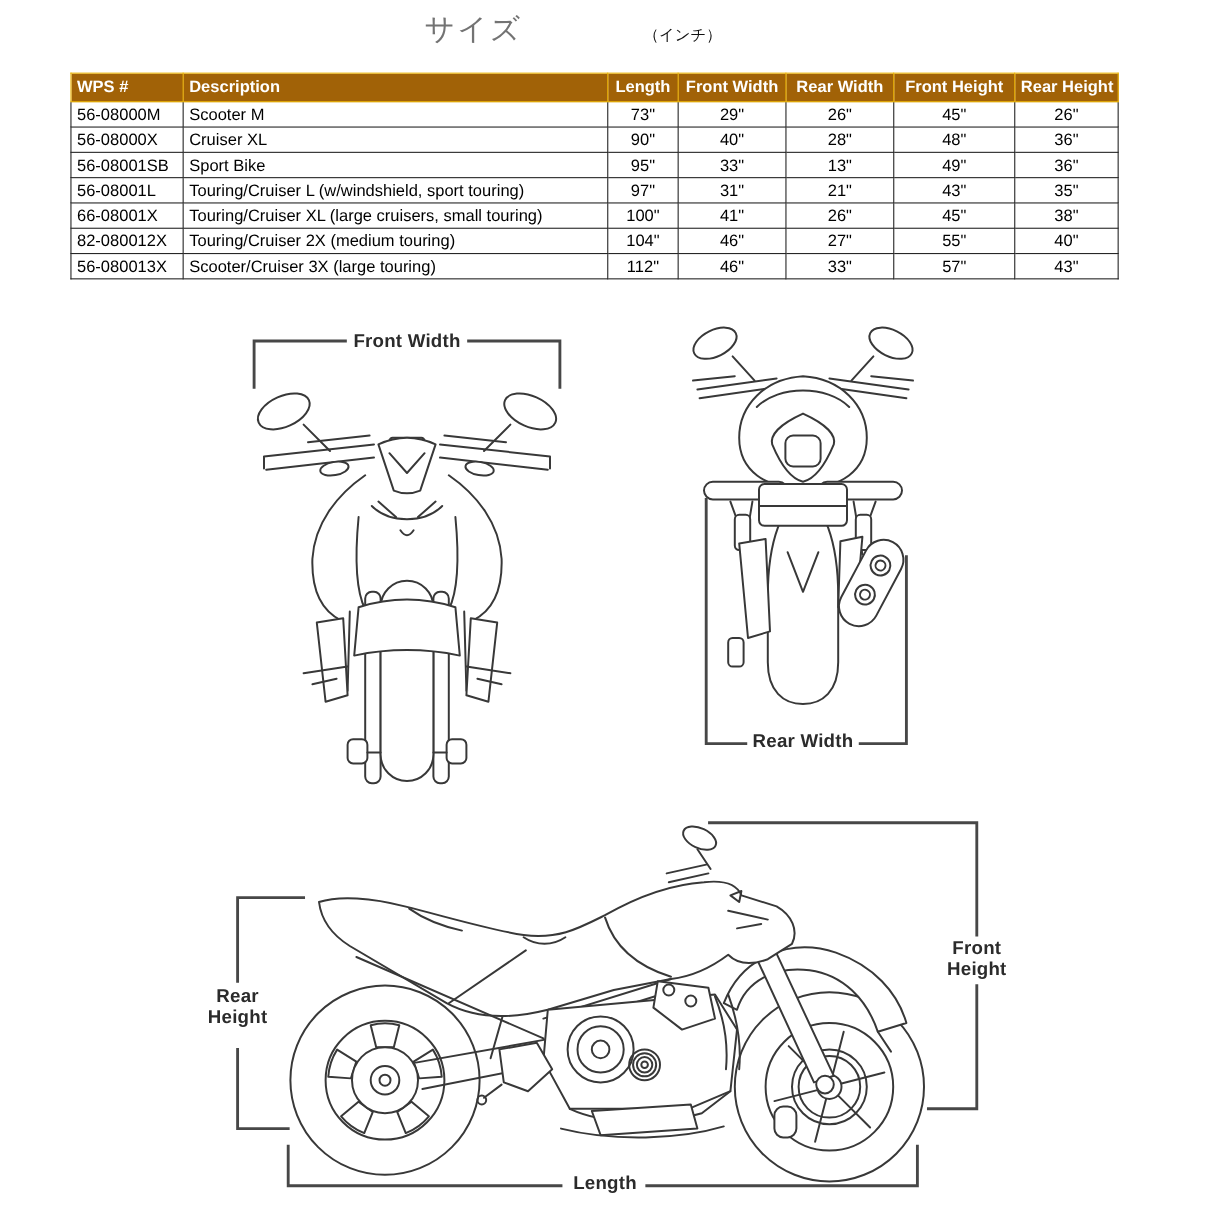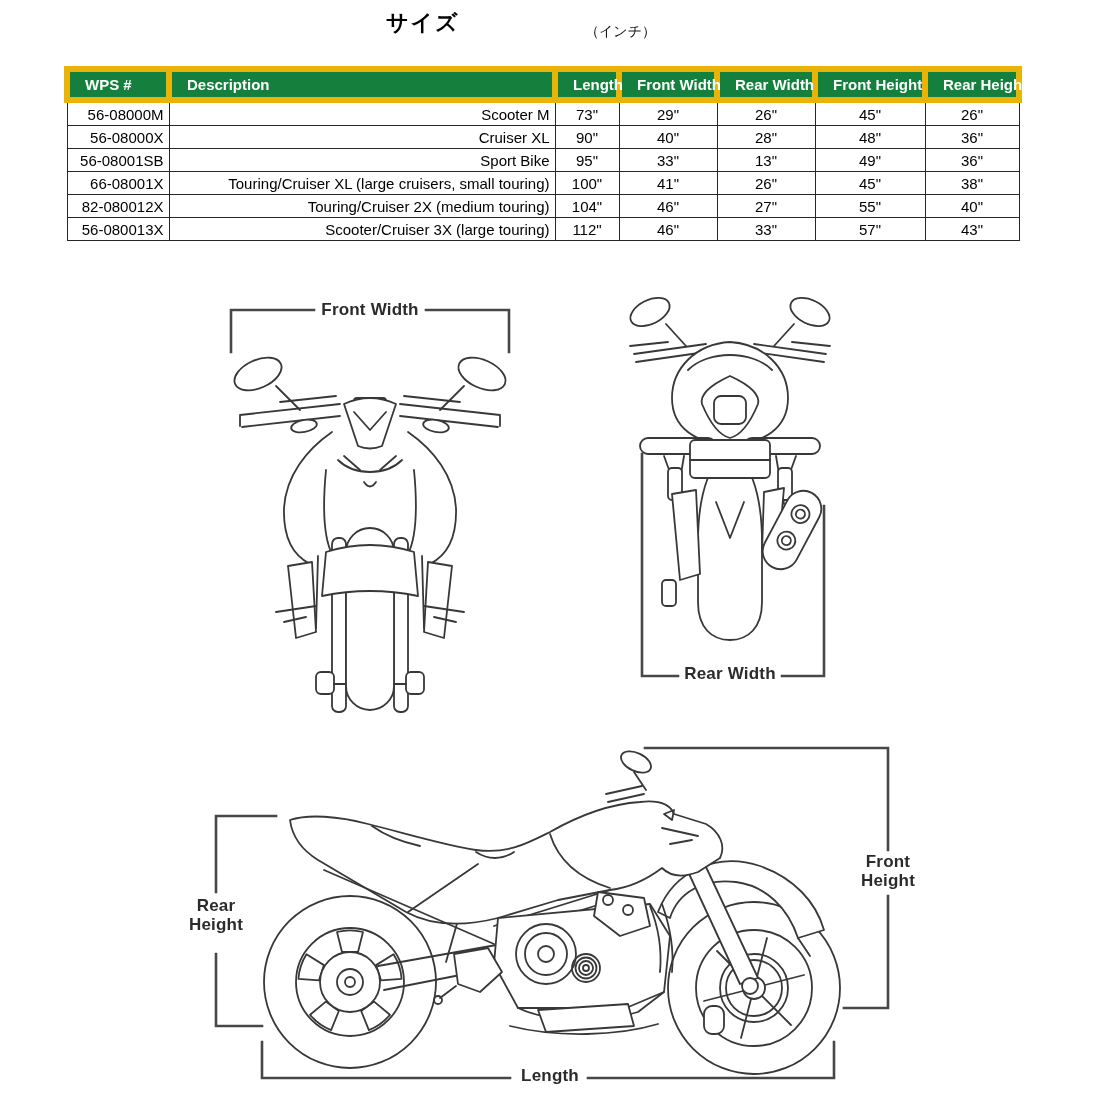--- a/index.html
+++ b/index.html
@@ -1,26 +1,26 @@
 <!DOCTYPE html>
 <html><head>
 <meta charset="utf-8">
 <style>
   html,body{margin:0;padding:0;}
   body{width:1100px;height:1100px;background:#ffffff;position:relative;overflow:hidden;
        font-family:"Liberation Sans",sans-serif;color:#000;}
-  .page-title{position:absolute;left:386px;top:8px;font-size:22px;font-weight:bold;color:#000000;letter-spacing:2px;}
+  .page-title{position:absolute;left:386px;top:8px;font-size:27px;font-weight:normal;color:#737373;letter-spacing:2px;}
   .page-subtitle{position:absolute;left:585px;top:23px;font-size:14px;color:#111;}
   #size-table{position:absolute;left:64px;top:66px;width:952px;border-collapse:collapse;table-layout:fixed;}
-  #size-table th{background:#15803d;color:#ffffff;font-weight:bold;font-size:15px;height:21px;
-                 padding:2px 15px;border:6px solid #eab308;text-align:center;white-space:nowrap;}
+  #size-table th{background:#a16207;color:#ffffff;font-weight:bold;font-size:15px;height:21px;
+                 padding:2px 5px;border:1px solid #eab308;text-align:center;white-space:nowrap;}
   #size-table th.left{text-align:left;}
   #size-table td{border:1px solid #262626;font-size:15px;height:22px;padding:0 5px;
                  text-align:center;white-space:nowrap;background:#fff;}
-  #size-table td.left{text-align:right;}
+  #size-table td.left{text-align:left;}
   .dim-label{position:absolute;font-weight:bold;font-size:17px;color:#2b2b2b;
              text-align:center;line-height:1.12;letter-spacing:.2px;}
   svg.diagram{position:absolute;overflow:visible;}
   .bike{fill:none;stroke:#383838;stroke-width:1.8;stroke-linecap:round;stroke-linejoin:round;}
   .bikef{fill:#ffffff;stroke:#383838;stroke-width:1.8;stroke-linejoin:round;}
   .brk{fill:none;stroke:#474747;stroke-width:2.6;stroke-linecap:square;}
 </style>
 </head>
 <body>
 
@@ -70,20 +70,29 @@
       <tr>
         <td class="left">56-08001SB</td>
         <td class="left">Sport Bike</td>
         <td>95"</td>
         <td>33"</td>
         <td>13"</td>
         <td>49"</td>
         <td>36"</td>
       </tr>
       <tr>
+        <td class="left">56-08001L</td>
+        <td class="left">Touring/Cruiser L (w/windshield, sport touring)</td>
+        <td>97"</td>
+        <td>31"</td>
+        <td>21"</td>
+        <td>43"</td>
+        <td>35"</td>
+      </tr>
+      <tr>
         <td class="left">66-08001X</td>
         <td class="left">Touring/Cruiser XL (large cruisers, small touring)</td>
         <td>100"</td>
         <td>41"</td>
         <td>26"</td>
         <td>45"</td>
         <td>38"</td>
       </tr>
       <tr>
         <td class="left">82-080012X</td>

